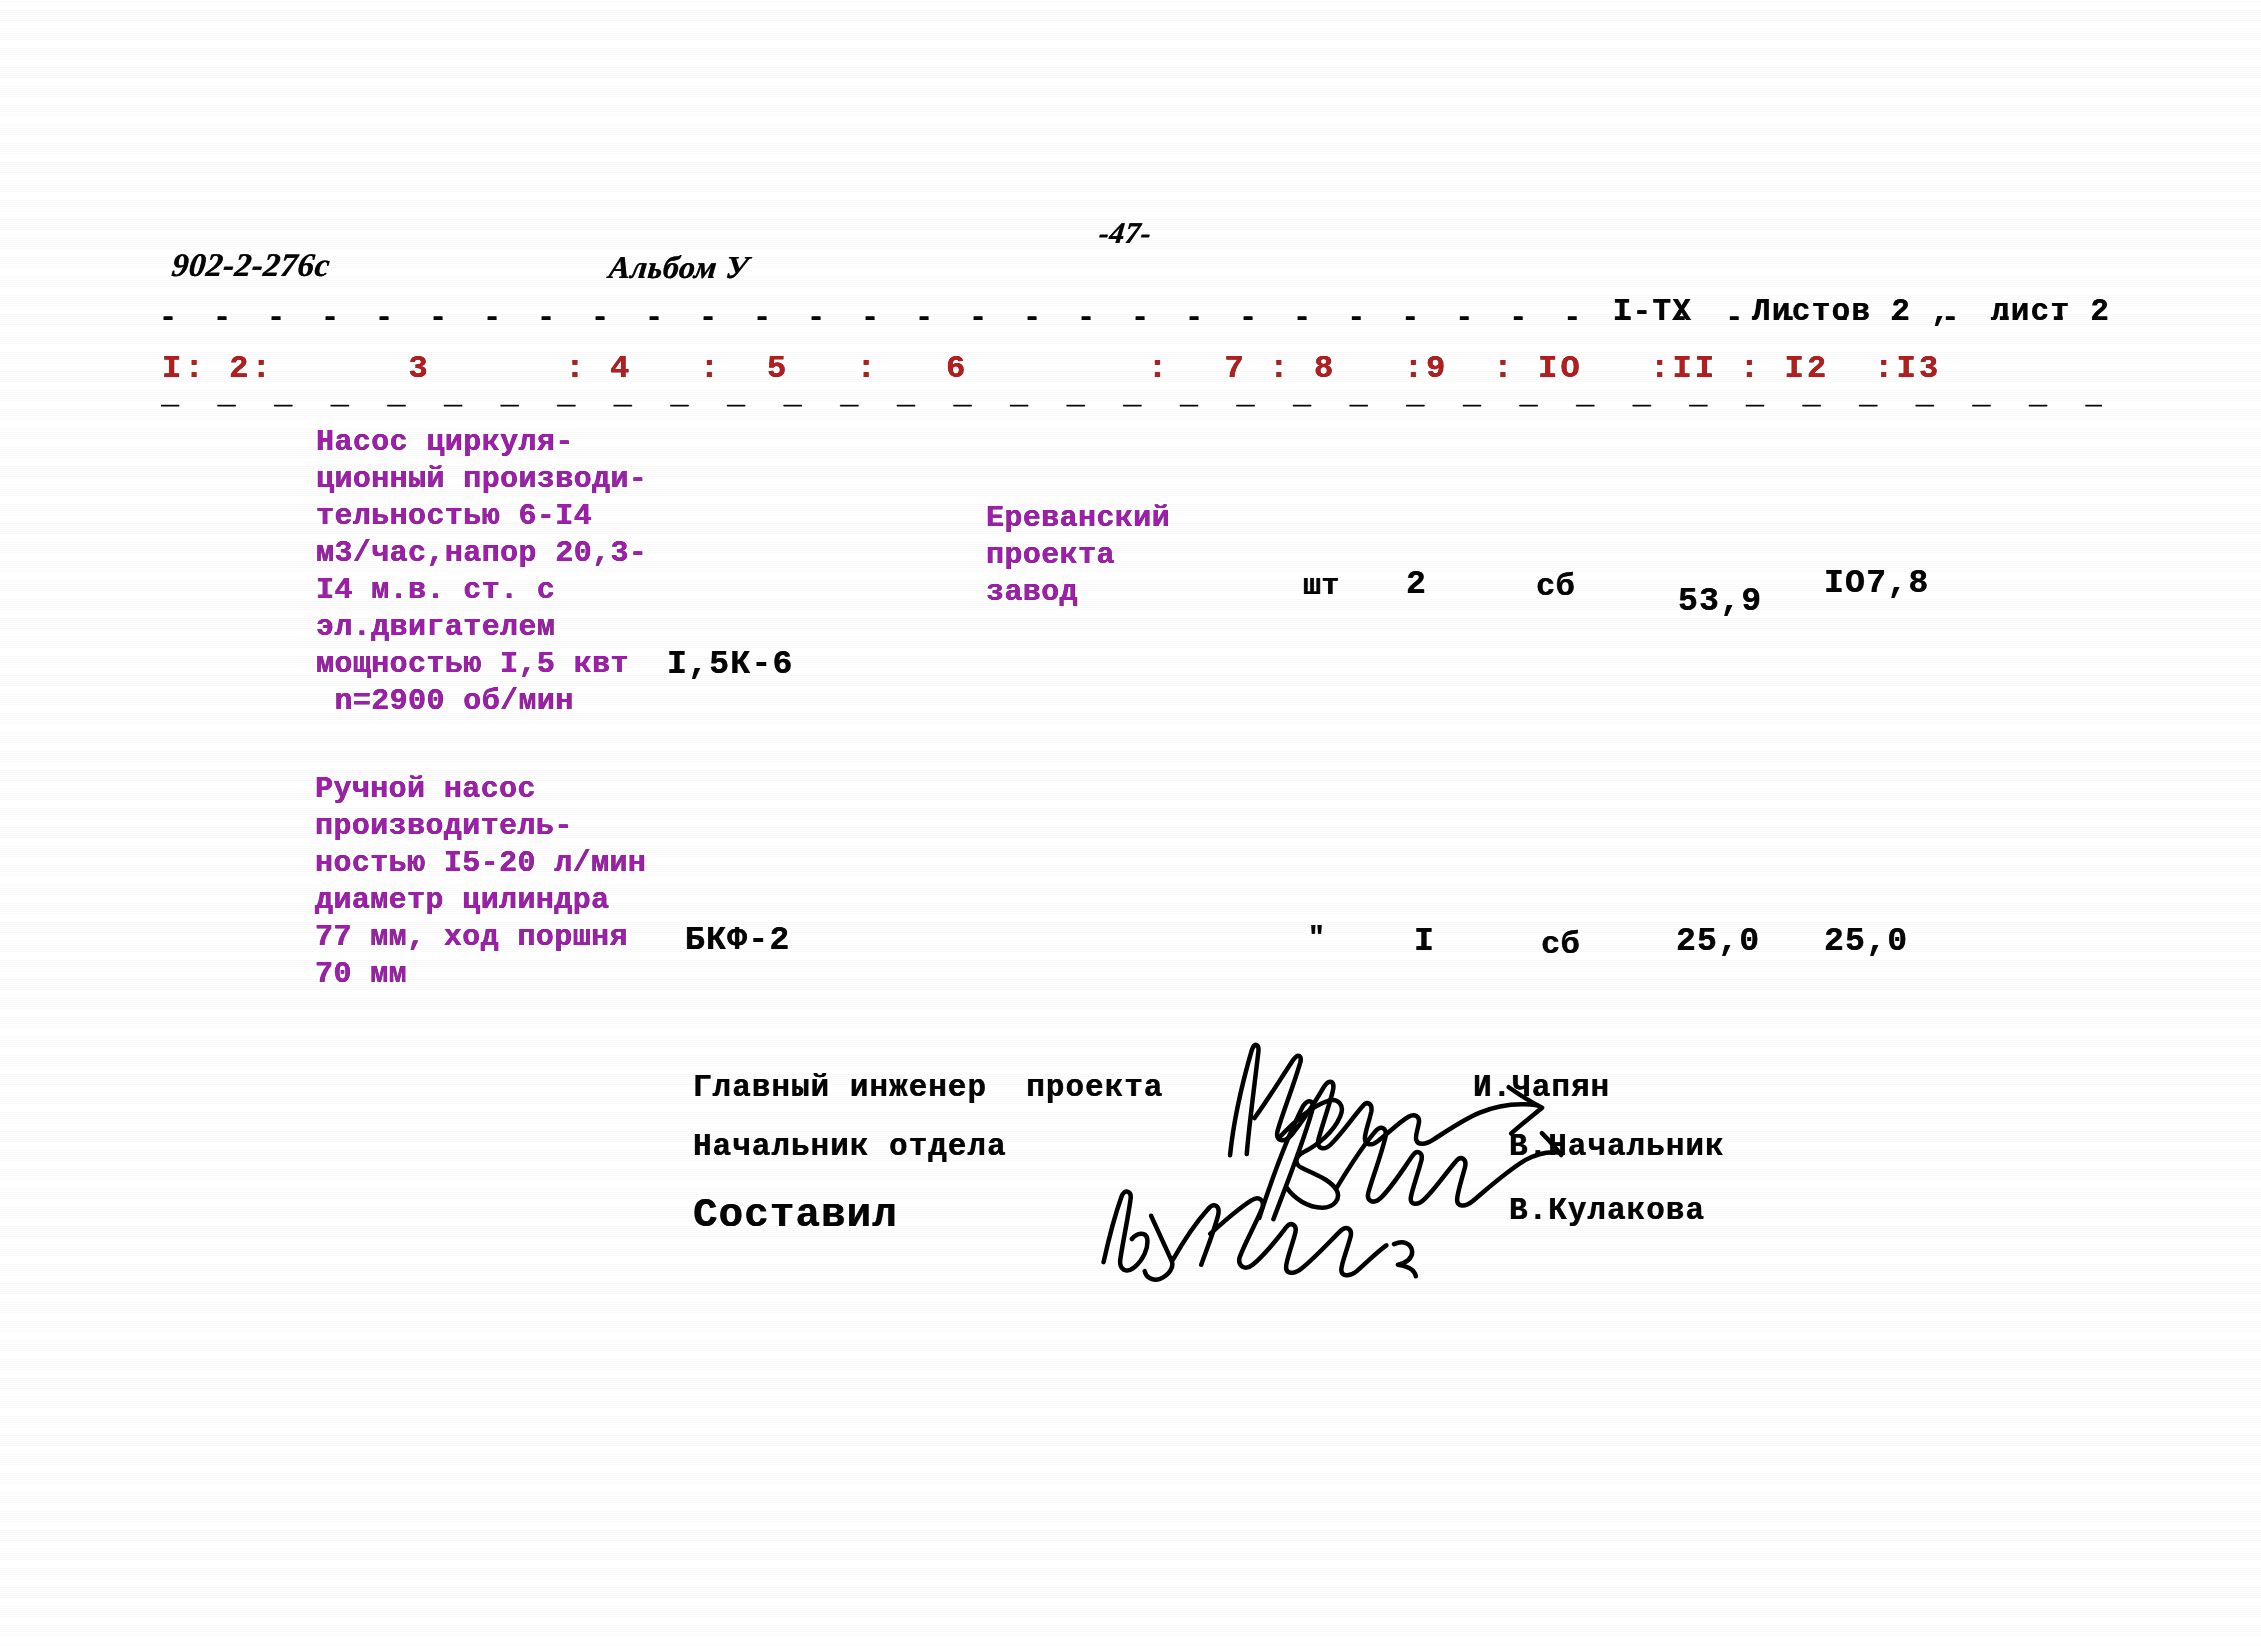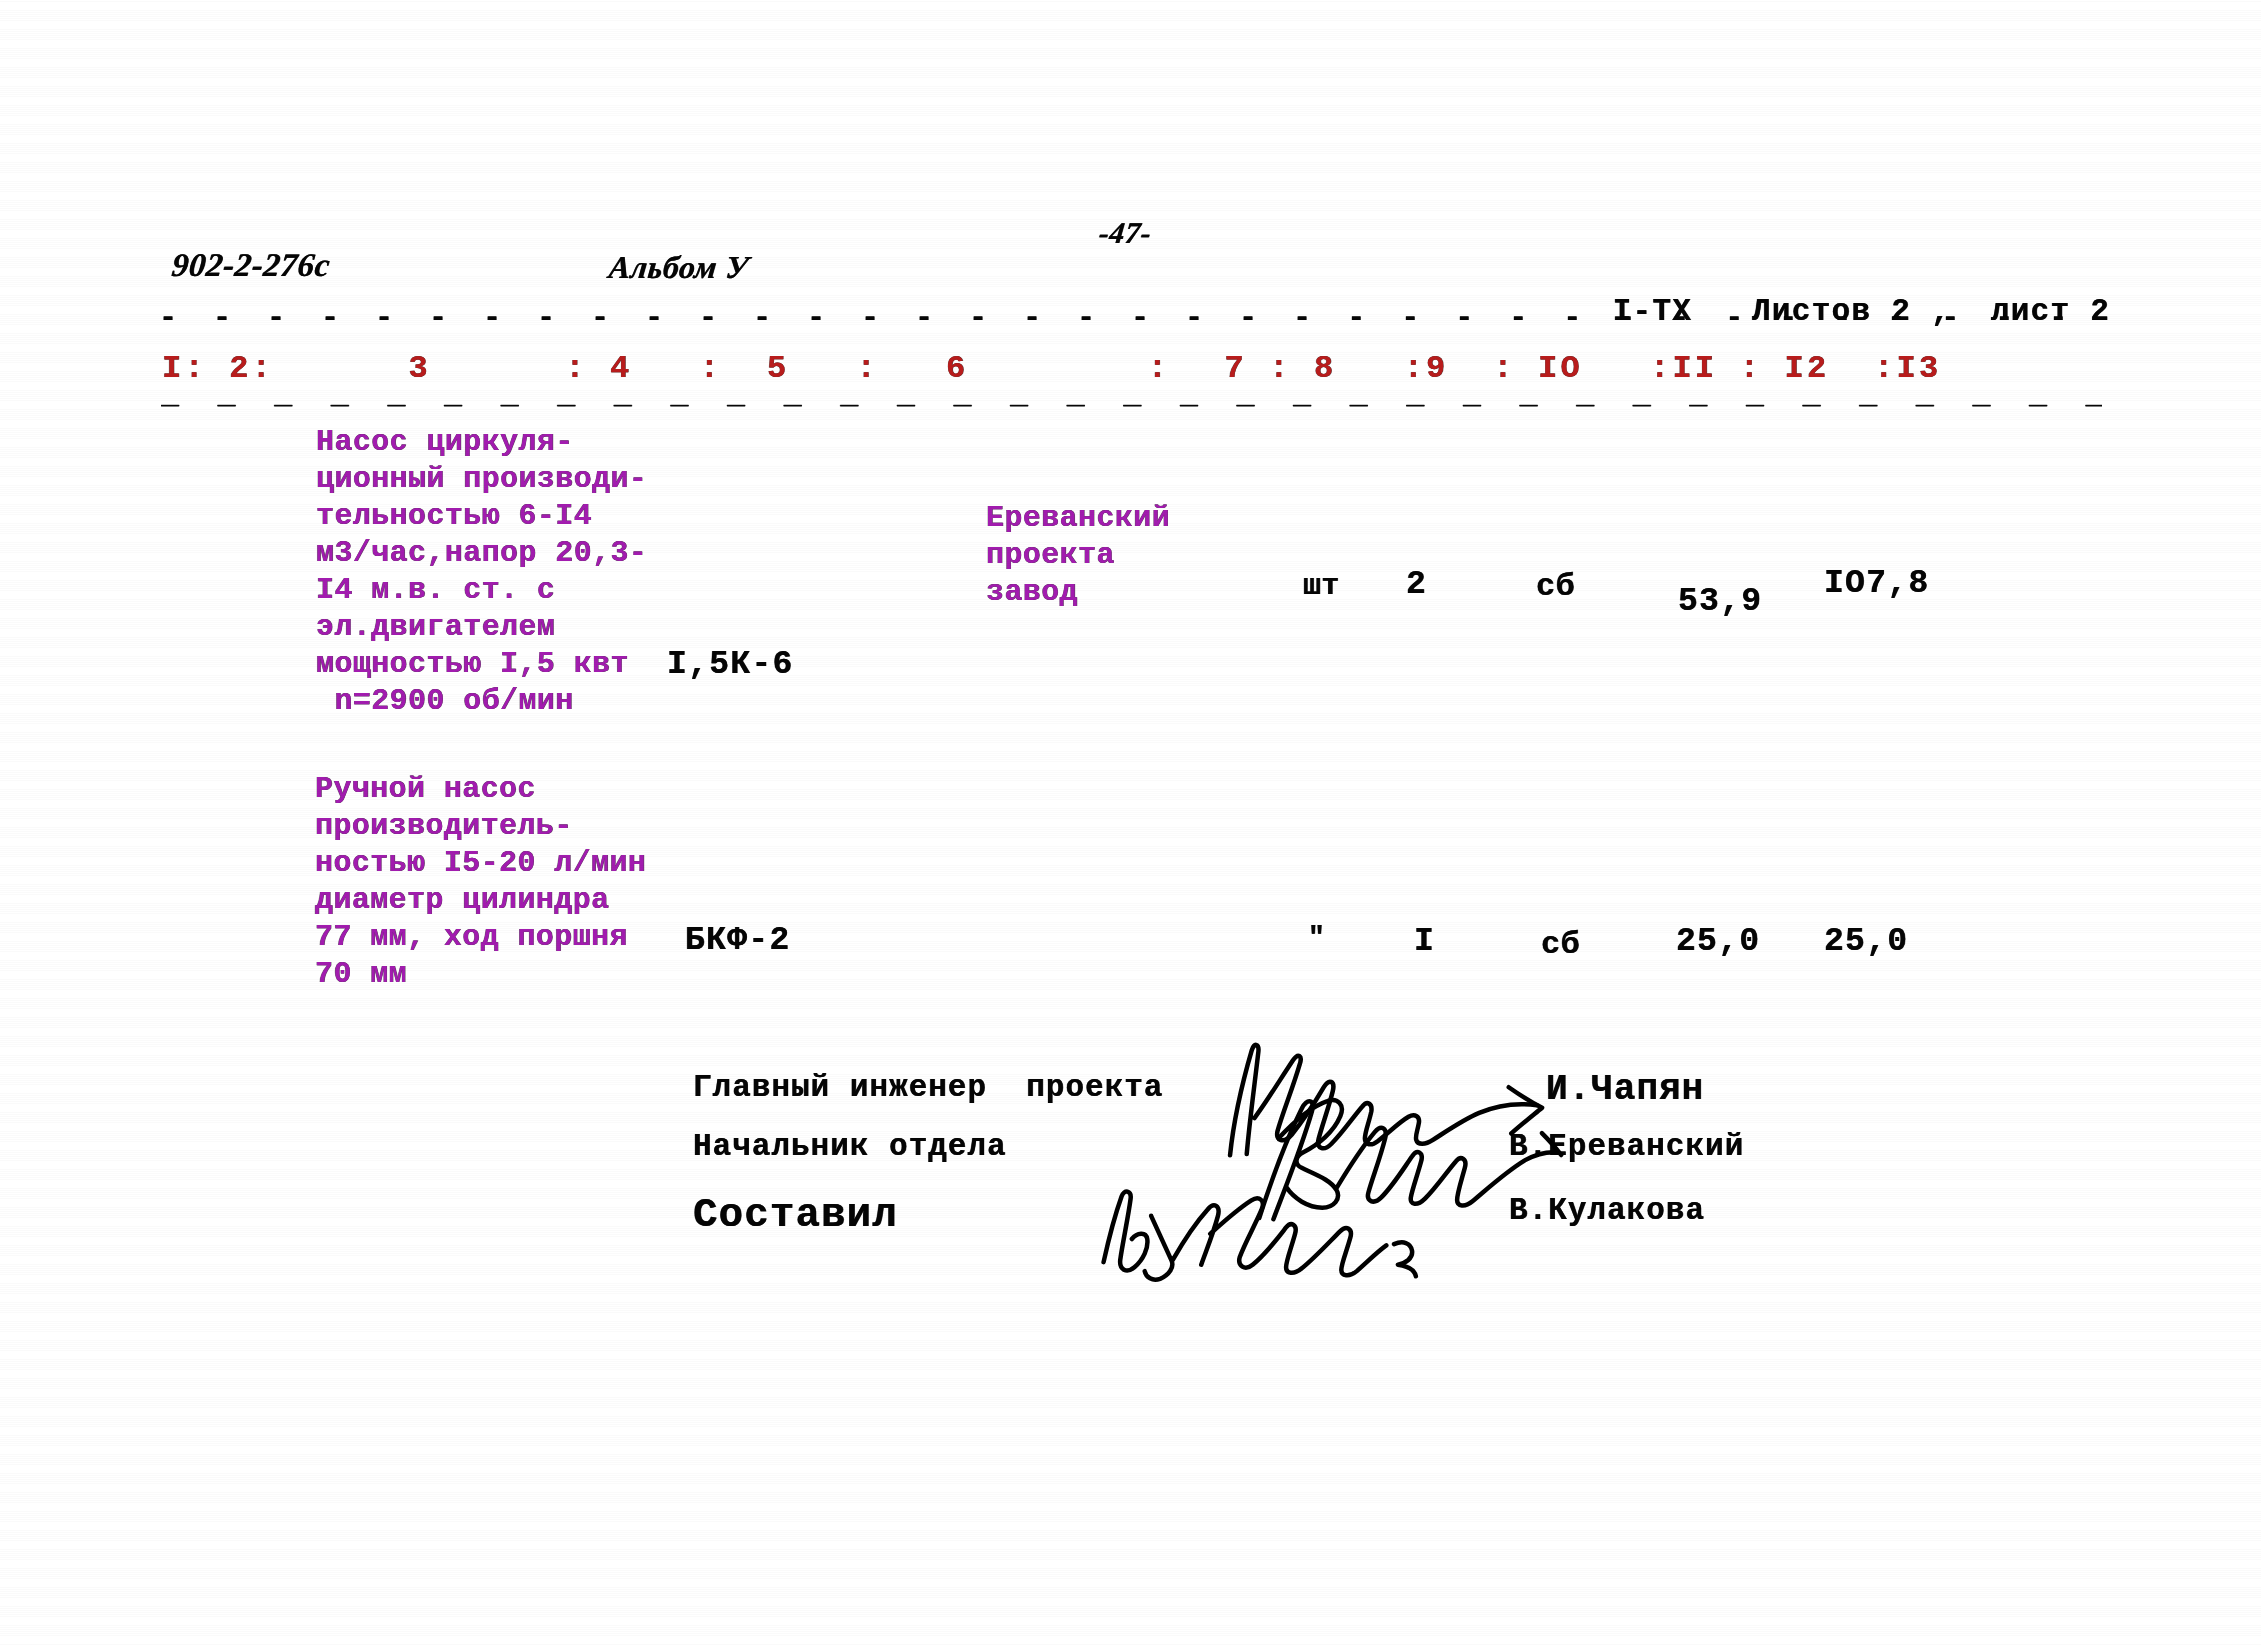--- a/index.html
+++ b/index.html
@@ -162,25 +162,25 @@
   <div class="cell tw" style="left:1414px; top:925px; font-size:33px;">I</div>
 
   <div class="cell tw" style="left:1541px; top:929px; font-size:32px;">сб</div>
 
   <div class="cell tw" style="left:1676px; top:925px; font-size:33px; letter-spacing:1.3px;">25,0</div>
 
   <div class="cell tw" style="left:1824px; top:925px; font-size:33px; letter-spacing:1.3px;">25,0</div>
 
   <div class="cell tw" style="left:693px; top:1072px; font-size:31px; letter-spacing:1px;">Главный инженер  проекта</div>
 
-  <div class="cell tw" style="left:1546px; top:1072px; font-size:36px; letter-spacing:1px;">И.Чапян</div>
+  <div class="cell tw" style="left:1473px; top:1072px; font-size:31px; letter-spacing:1px;">И.Чапян</div>
 
   <div class="cell tw" style="left:693px; top:1131px; font-size:31px; letter-spacing:1px;">Начальник отдела</div>
 
-  <div class="cell tw" style="left:1509px; top:1131px; font-size:31px; letter-spacing:1px;">В.Ереванский</div>
+  <div class="cell tw" style="left:1509px; top:1131px; font-size:31px; letter-spacing:1px;">В.Начальник</div>
 
   <div class="cell tw" style="left:693px; top:1195px; font-size:41px; letter-spacing:1px;">Составил</div>
 
   <div class="cell tw" style="left:1509px; top:1195px; font-size:31px; letter-spacing:1px;">В.Кулакова</div>
 
   <svg class="sig-svg" style="left:1221px; top:1041px;" width="334" height="122" viewBox="0 0 520 190">
     <path d="M14 178 C 20 120, 34 62, 48 14 C 52 2, 60 4, 58 18 C 52 70, 44 128, 40 176
              M 52 120 C 70 96, 92 60, 112 30 C 120 18, 128 22, 122 38 C 112 72, 96 112, 88 140
              C 84 156, 98 160, 110 146 C 128 124, 146 96, 160 72 C 168 58, 178 62, 174 78
              C 168 102, 158 130, 152 152 C 148 168, 160 172, 172 160 C 190 142, 206 118, 220 102

